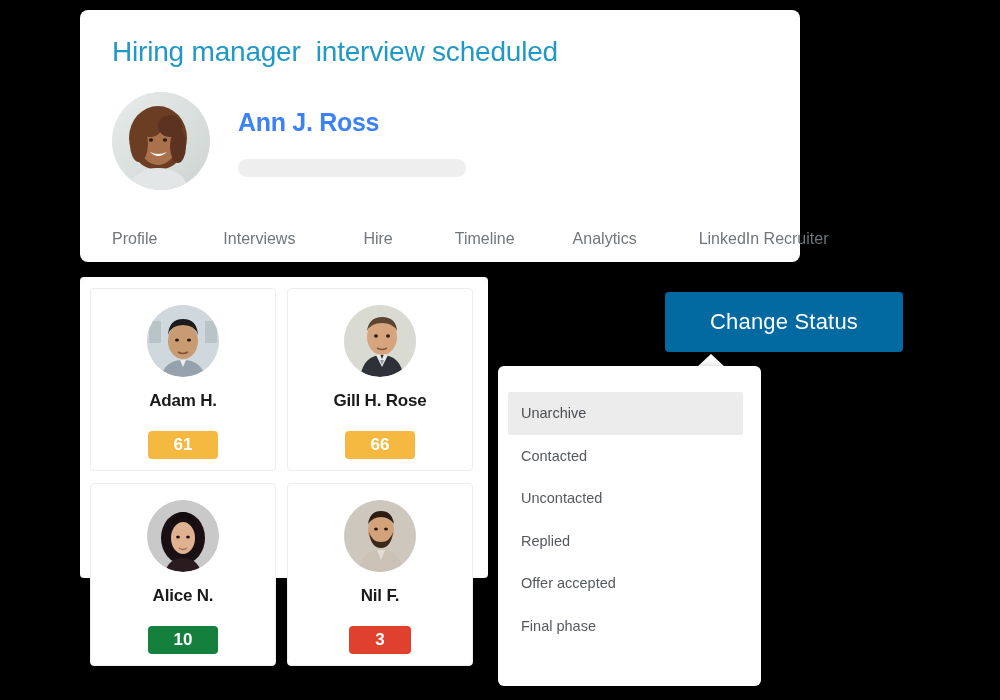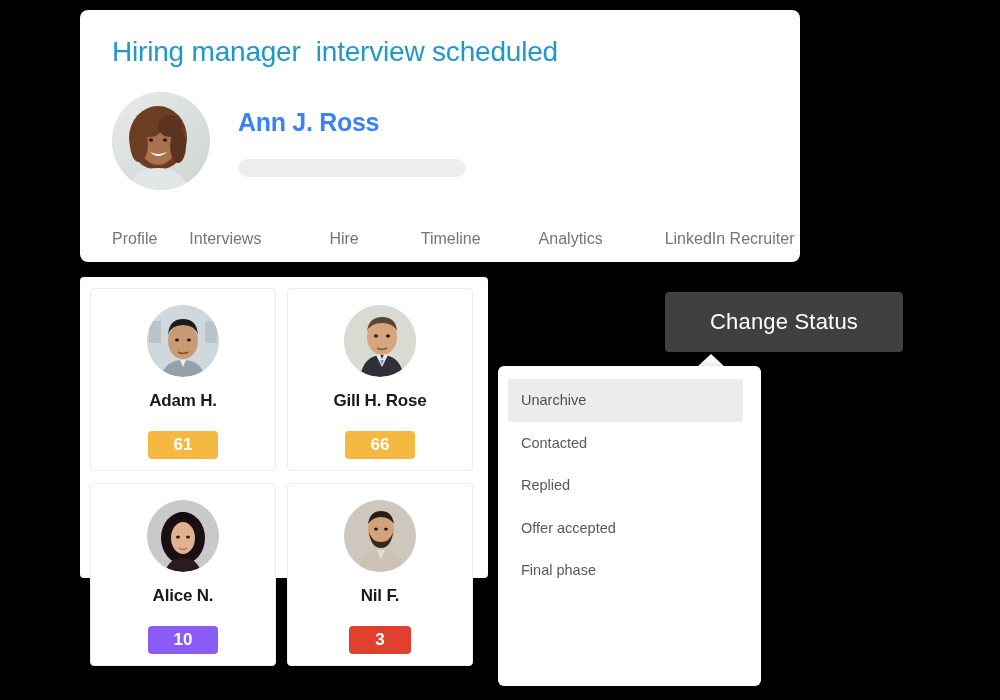--- a/index.html
+++ b/index.html
@@ -80,21 +80,21 @@
     bottom: 14px;
     display: flex;
     align-items: center;
   }
   .tab-item {
     font-size: 16px;
     color: #70767b;
     font-weight: 400;
     white-space: nowrap;
   }
-  .tab-gap-1 { margin-right: 32px; }
+  .tab-gap-1 { margin-right: 66px; }
   .tab-gap-2 { margin-right: 68px; }
   .tab-gap-3 { margin-right: 62px; }
   .tab-gap-4 { margin-right: 58px; }
   .tab-gap-5 { margin-right: 62px; }
 
   
   .cards-panel {
     position: absolute;
     left: 80px;
     top: 277px;
@@ -187,21 +187,21 @@
   .status-dropdown {
     position: absolute;
     left: 498px;
     top: 366px;
     width: 263px;
     height: 320px;
     background: #ffffff;
     border-radius: 6px;
     box-shadow: 0 3px 12px rgba(0,0,0,0.32);
     box-sizing: border-box;
-    padding-top: 13px;
+    padding-top: 26px;
     overflow: hidden;
   }
   .dd-item {
     height: 42.6px;
     line-height: 42.6px;
     padding-left: 23px;
     font-size: 14.5px;
     color: #55595e;
     box-sizing: border-box;
     cursor: pointer;
@@ -338,21 +338,21 @@
             <ellipse cx="36" cy="38" rx="12" ry="16" fill="#e0b291"></ellipse>
             <path d="M24 26 Q26 12 36 12 Q46 12 48 26 Q43 18 36 18 Q29 18 24 26 Z" fill="#120c0e"></path>
             <ellipse cx="31" cy="37" rx="1.9" ry="1.6" fill="#241417"></ellipse>
             <ellipse cx="41" cy="37" rx="1.9" ry="1.6" fill="#241417"></ellipse>
             <path d="M32 48 Q36 51 40 48" stroke="#a8705a" stroke-width="1.5" fill="none"></path>
             <path d="M18 72 Q22 58 36 58 Q50 58 54 72 Z" fill="#2a1b1f"></path>
           </g>
         </svg>
       </div>
       <div class="cand-name">Alice N.</div>
-      <div class="cand-badge" style="background: #8b5cf6;">10</div>
+      <div class="cand-badge" style="background: #15803d;">10</div>
     </div>
 
     <div class="cand-card">
       <div class="avatar-sm">
         <svg width="72" height="72" viewBox="0 0 72 72" aria-hidden="true">
           <defs>
               <clipPath id="c4">
                 <circle cx="36" cy="36" r="36"></circle>
               </clipPath>
             </defs>
@@ -368,23 +368,24 @@
           </g>
         </svg>
       </div>
       <div class="cand-name">Nil F.</div>
       <div class="cand-badge" style="background: rgb(224, 65, 47);">3</div>
     </div>
 
   </div>
 </div>
 
-<button class="change-status-btn" style="background: #404040;">Change Status</button>
+<button class="change-status-btn" style="background: #0369a1;">Change Status</button>
 
 <div class="dropdown-caret"></div>
 
 <div class="status-dropdown">
   <div class="dd-item is-highlighted">Unarchive</div>
   <div class="dd-item">Contacted</div>
+  <div class="dd-item">Uncontacted</div>
   <div class="dd-item">Replied</div>
   <div class="dd-item">Offer accepted</div>
   <div class="dd-item">Final phase</div>
 </div>
 
 </body></html>

